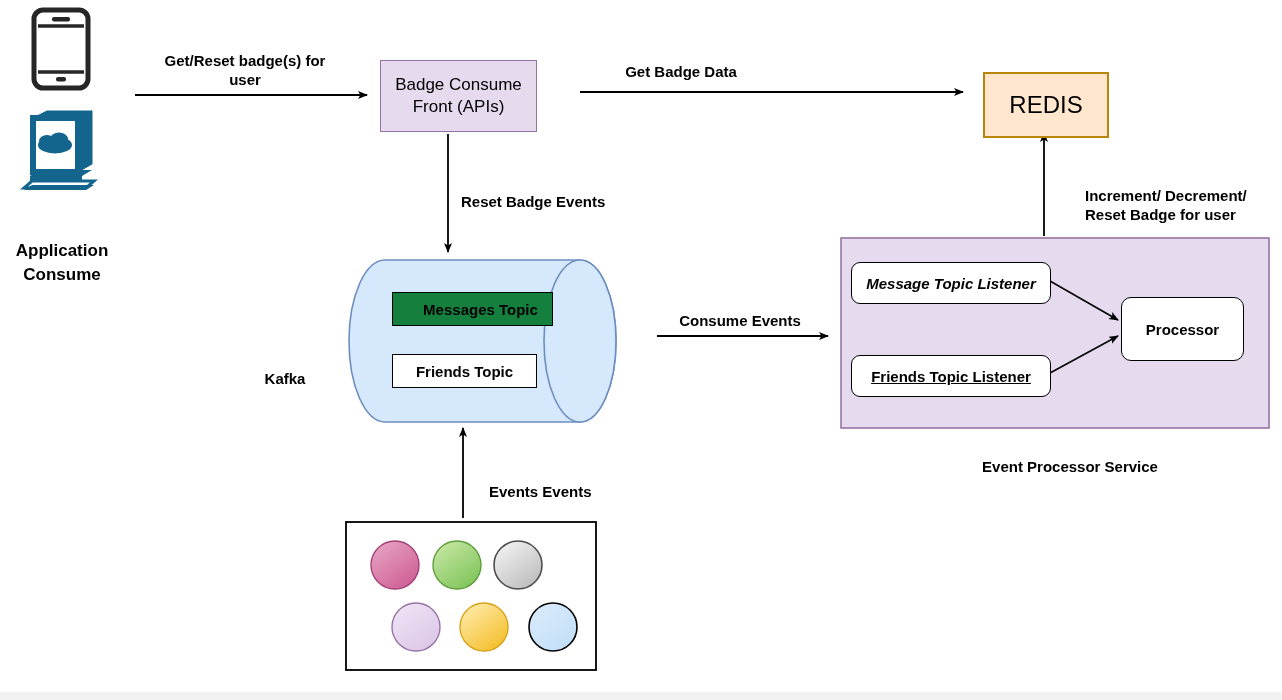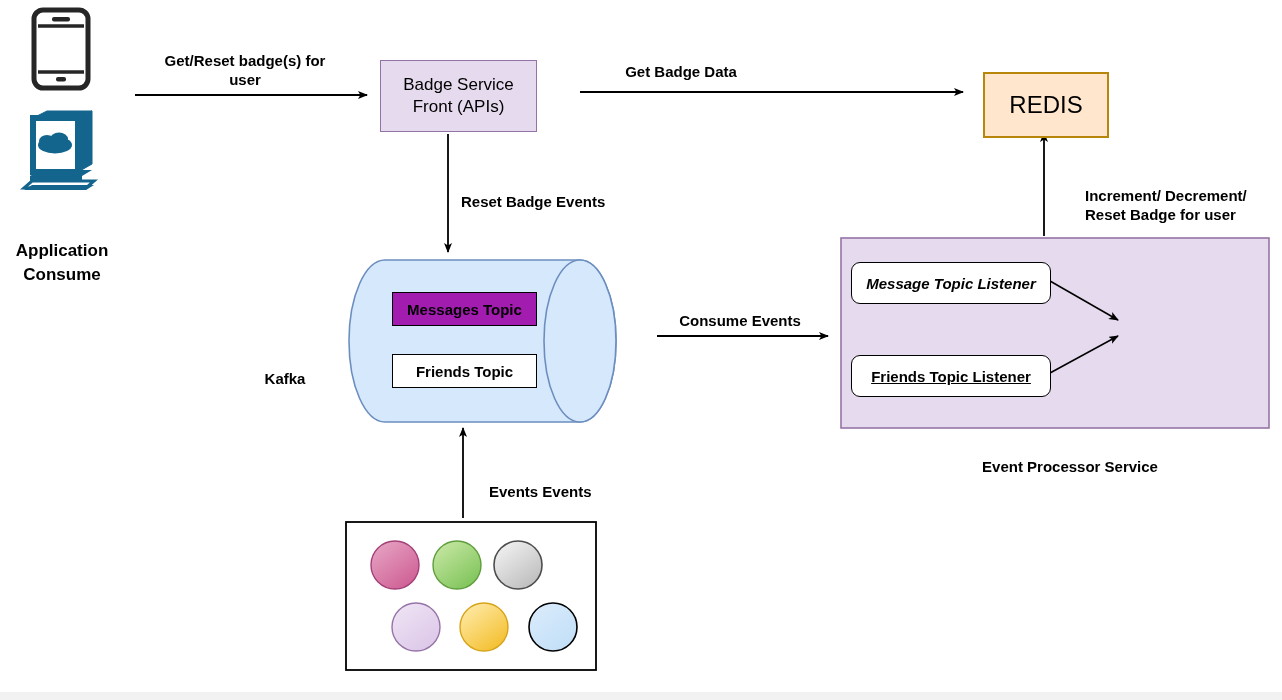--- a/index.html
+++ b/index.html
@@ -154,44 +154,47 @@
     </g>
     <g>
       <circle cx="484" cy="627" r="24" fill="url(#grad-yellow)" stroke="#d6a419" stroke-width="1.4"></circle>
     </g>
     <g>
       <circle cx="553" cy="627" r="24" fill="url(#grad-blue)" stroke="#000000" stroke-width="1.6"></circle>
     </g>
   </svg>
 
   <div class="boxtext" style="left:380px; top:60px; width:155px; height:70px; background:#e6dbee; border:1.6px solid #9673a6; font-size:17px; line-height:22px;">
-    <span style="white-space:pre-line;">Badge Service
+    <span style="white-space:pre-line;">Badge Consume
 Front (APIs)</span>
   </div>
 
   <div class="boxtext" style="left:983px; top:72px; width:122px; height:62px; background:#ffe6cc; border:2px solid #b8860b; font-size:24px;">
     <span>REDIS</span>
   </div>
 
-  <div class="boxtext" style="left:392px; top:292px; width:143px; height:32px; background:#a21caf; border:1.8px solid #000000; font-size:15px; font-weight:bold;">
+  <div class="boxtext" style="left:392px; top:292px; width:143px; height:32px; background:#15803d; border:1.8px solid #000000; font-size:15px; font-weight:bold;padding-left:16px;">
     <span>Messages Topic</span>
   </div>
 
   <div class="boxtext" style="left:392px; top:354px; width:143px; height:32px; background:#ffffff; border:1.8px solid #000000; font-size:15px; font-weight:bold;">
     <span>Friends Topic</span>
   </div>
 
   <div class="boxtext" style="left:851px; top:262px; width:198px; height:40px; background:#ffffff; border:1.8px solid #000000; border-radius:9px; font-size:15px; font-weight:bold;font-style:italic;">
     <span>Message Topic Listener</span>
   </div>
 
   <div class="boxtext" style="left:851px; top:355px; width:198px; height:40px; background:#ffffff; border:1.8px solid #000000; border-radius:9px; font-size:15px; font-weight:bold;text-decoration:underline;">
     <span>Friends Topic Listener</span>
   </div>
 
+  <div class="boxtext" style="left:1121px; top:297px; width:121px; height:62px; background:#ffffff; border:1.8px solid #000000; border-radius:10px; font-size:15px; font-weight:bold;">
+    <span>Processor</span>
+  </div>
 
   <div class="lbl" style="left:0px; top:215px; width:124px; font-size:17px; line-height:24px;">
     <span>Application
 Consume</span>
   </div>
 
   <div class="lbl" style="left:145px; top:32px; width:200px;">
     <span>Get/Reset badge(s) for
 user</span>
   </div>

